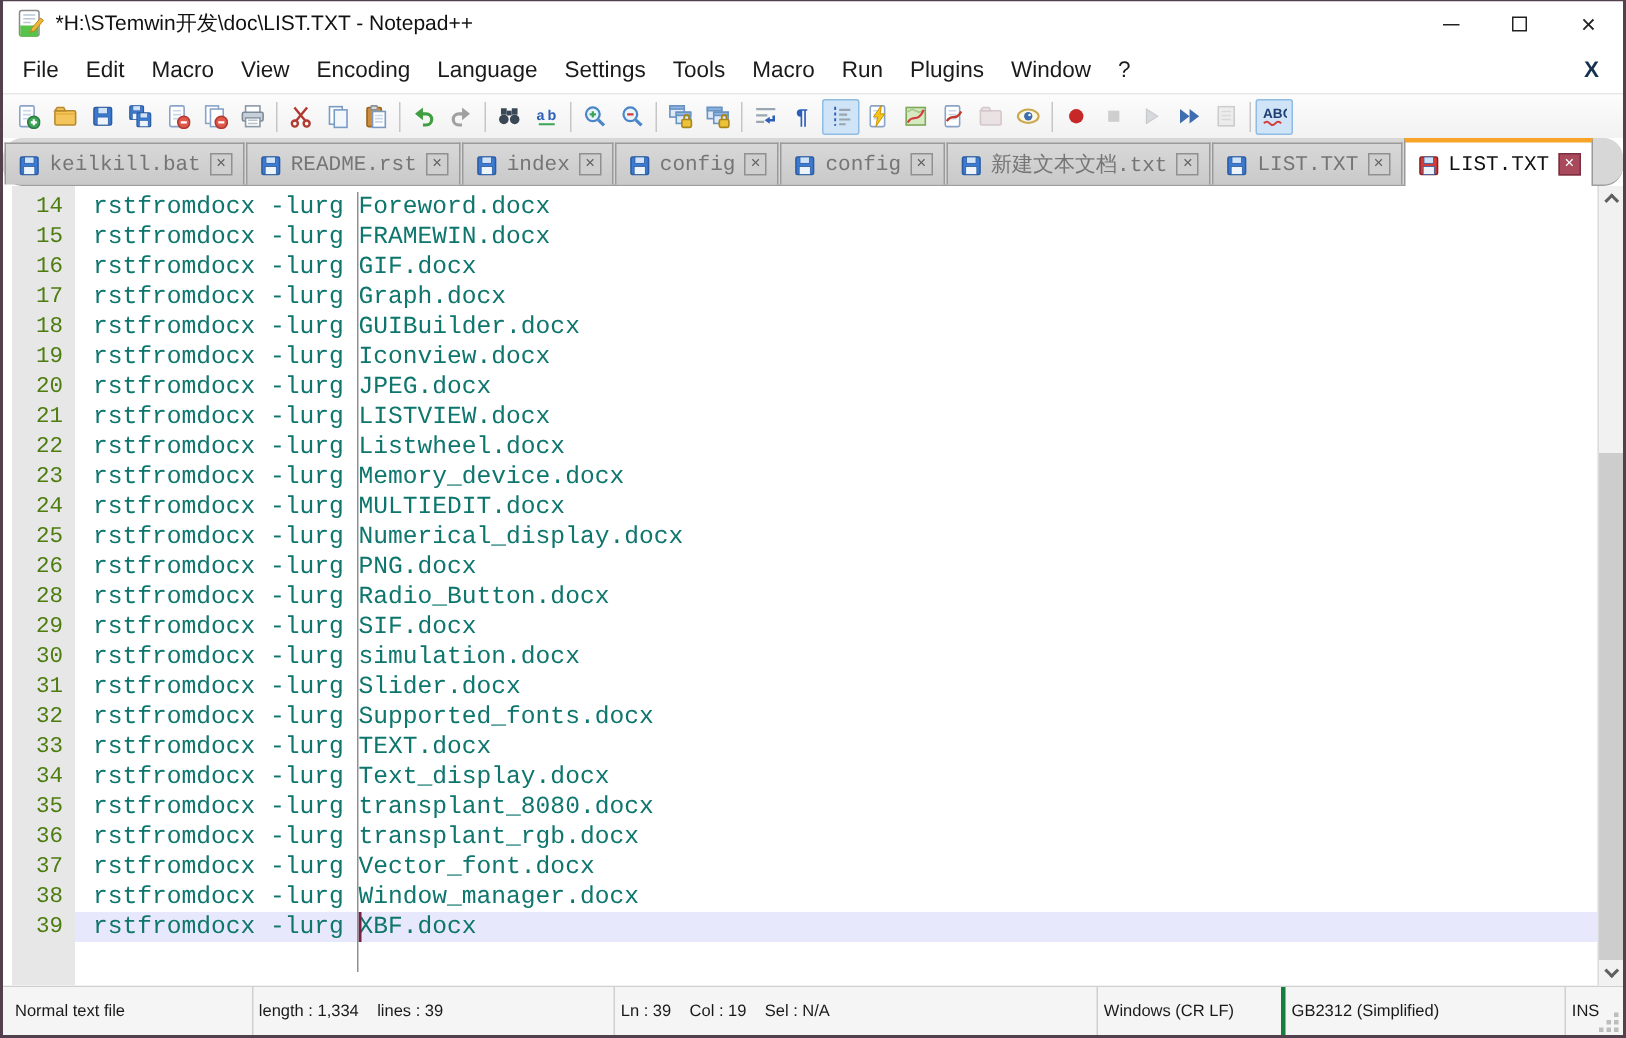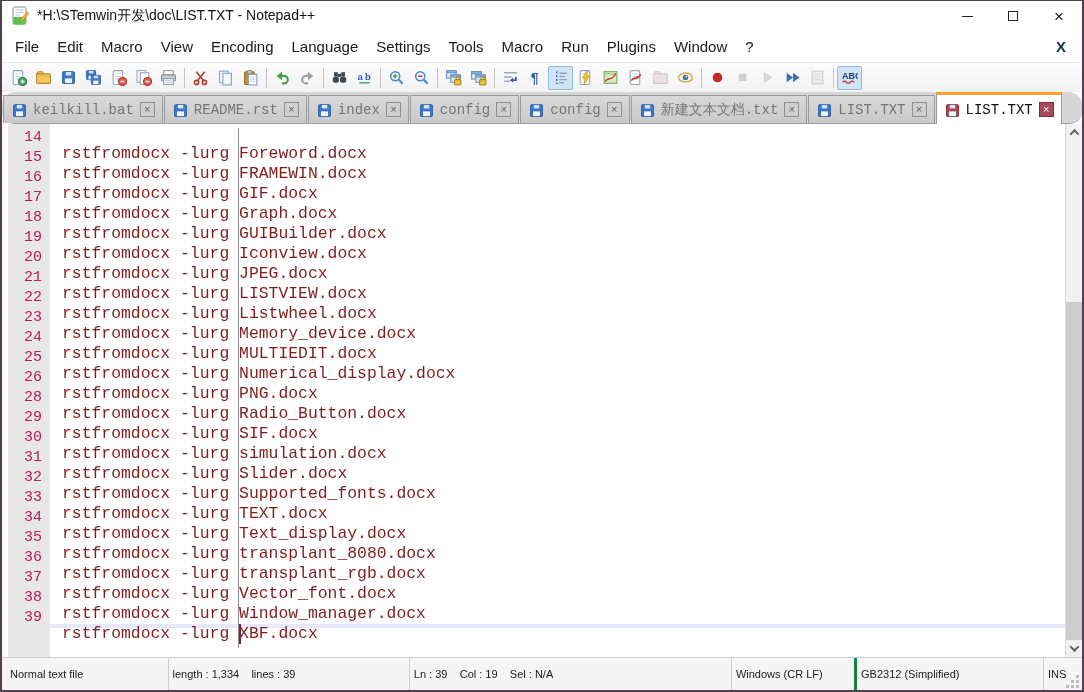--- a/index.html
+++ b/index.html
@@ -48,23 +48,23 @@
             font-family:"Liberation Sans",sans-serif; line-height:1; }
   .tab.active .tclose { background:#a8495c; border-color:#7c2f40; color:#fff; }
   .ticon { width:16px; height:16px; flex:none; }
 
   
   .editor { flex:1; position:relative; background:#fff; overflow:hidden; }
   .num-bg { position:absolute; left:6px; top:0; bottom:0; width:42px; background:#e7e7e7; }
   .lines { position:relative; padding-top:4px; margin-right:17px; }
   .code-line { display:flex; height:20px; }
   .ln { flex:none; width:48px; padding-right:8px; text-align:right;
-        font:15px/20px "Liberation Mono","DejaVu Sans Mono",monospace; color:#be185d; position:relative; }
+        font:15px/20px "Liberation Mono","DejaVu Sans Mono",monospace; color:#4d7c0f; position:relative; }
   .cw { flex:1; position:relative; padding-left:12px; white-space:pre;
-        font:16.4px/20px "Liberation Mono","DejaVu Sans Mono",monospace; color:#7f1d1d;margin-top:16px; }
+        font:16.4px/20px "Liberation Mono","DejaVu Sans Mono",monospace; color:#0f766e; }
   .code-line.cur .cw { background:#e8e8fc; }
   .caret { position:absolute; left:189px; top:0; width:2px; height:20px; background:#7c2040; }
   .guide { position:absolute; left:236px; top:4px; height:520px; width:1px; background:#909090; z-index:3; }
 
   
   .vscroll { position:absolute; right:0; top:0; bottom:0; width:17px; background:#f1f1f1;
              border-left:1px solid #dcdcdc; }
   .sb-btn { position:absolute; left:0; width:16px; height:17px; display:flex; align-items:center; justify-content:center; }
   .sb-btn.up { top:0; } .sb-btn.down { bottom:0; }
   .chev { width:7px; height:7px; border-left:2px solid #5f5f5f; border-top:2px solid #5f5f5f; }

